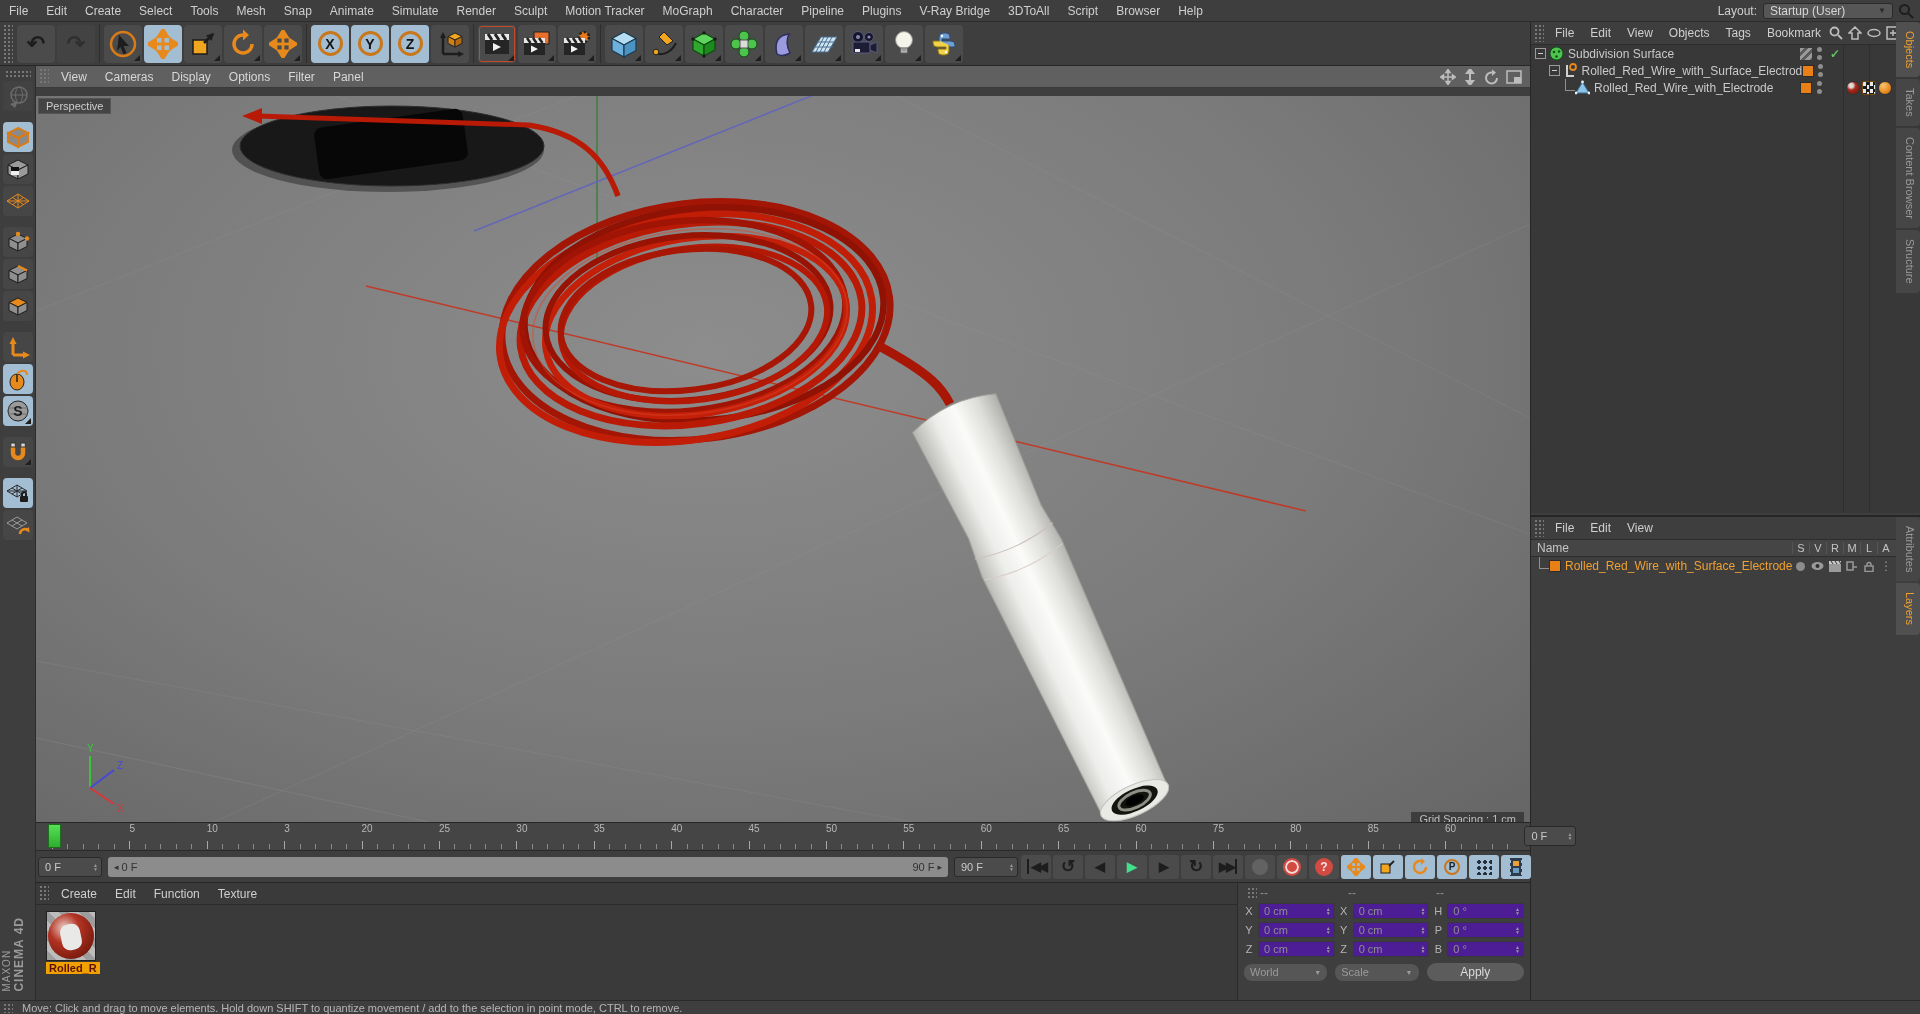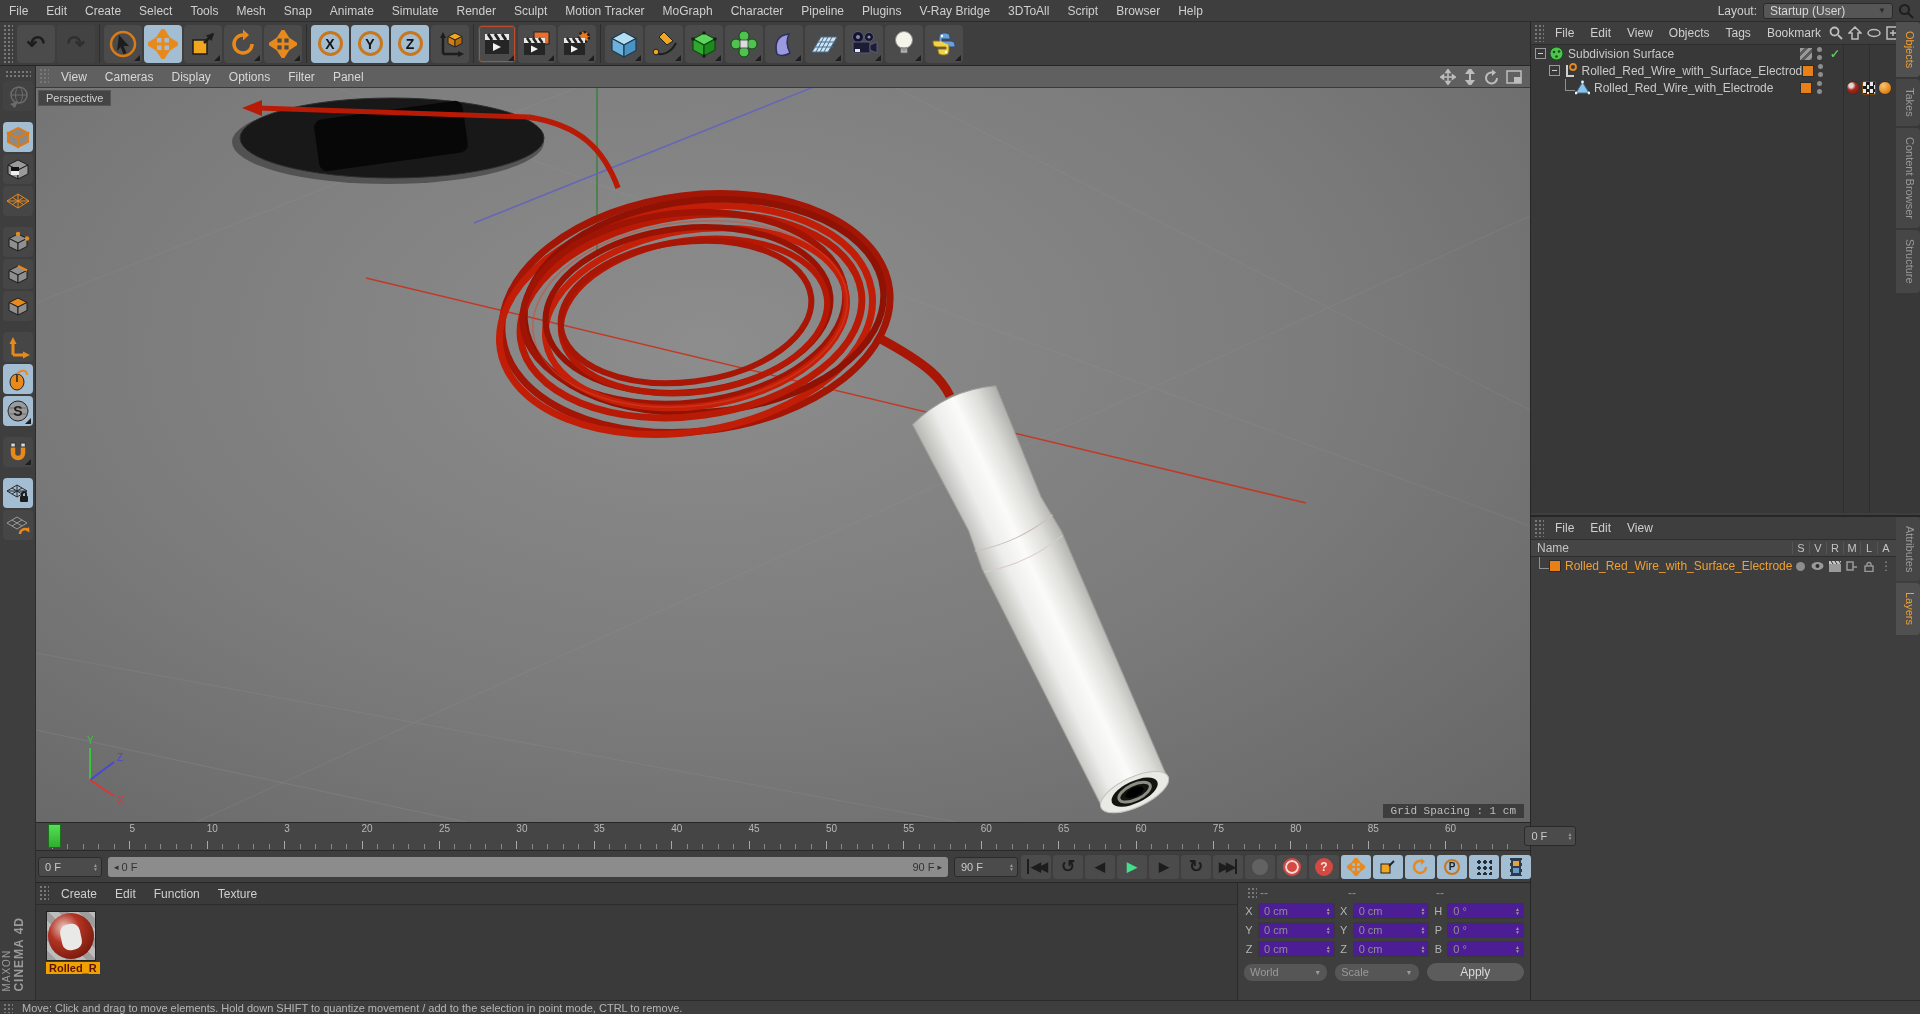--- a/index.html
+++ b/index.html
@@ -41,25 +41,25 @@
     background-size:4px 4px; margin:2px 0; }
   #branding { position:absolute; left:1px; bottom:8px; display:flex; }
   #branding span { writing-mode:vertical-rl; transform:rotate(180deg); color:#9b9b9b; letter-spacing:1px; }
 
   
   #viewport { left:36px; top:66px; width:1494px; height:756px; }
   #vp-menubar { height:22px; background:#606060; border-bottom:1px solid #3a3a3a; display:flex; align-items:center; }
   #vp-menubar .menu-item { color:#d8d8d8; }
   #vp-nav { margin-left:auto; display:flex; gap:6px; margin-right:8px; }
   #vp-canvas { position:relative; width:1494px; height:734px;
-    background:radial-gradient(ellipse at 45% 35%, #8d8d8d, #7b7b7b 55%, #656565 100%); overflow:hidden; }
+    background:radial-gradient(ellipse at 45% 35%, #8d8d8d, #7b7b7b 55%, #656565 100%); overflow:hidden;margin-top:8px; }
   #vp-label { position:absolute; left:2px; top:2px; background:rgba(62,62,62,.88); border:1px solid #555;
     color:#cfcfcf; font-size:11px; padding:1px 7px; }
   #grid-spacing { position:absolute; right:6px; bottom:4px; background:rgba(58,58,58,.92);
-    color:#bdbdbd; font-size:11px; padding:1px 8px;font-family:Liberation Mono, monospace; }
+    color:#bdbdbd; font-size:11px; padding:1px 8px; }
   #axis-gizmo { position:absolute; left:22px; bottom:16px; }
   #axis-gizmo text { font-size:10px; font-family:"Liberation Sans",sans-serif; }
 
   
   #right-panel { left:1530px; top:22px; width:390px; height:978px; background:#3e3e3e; border-left:1px solid #262626; }
   .rp-section { position:relative; }
   .rp-menu { height:23px; display:flex; align-items:center; border-bottom:1px solid #2d2d2d; padding-right:26px; }
   .rp-menu .menu-item { padding:0 8px; }
   .om-icons { margin-left:auto; display:flex; gap:5px; }
   #om-tree { position:relative; height:468px; background:#383838; }

